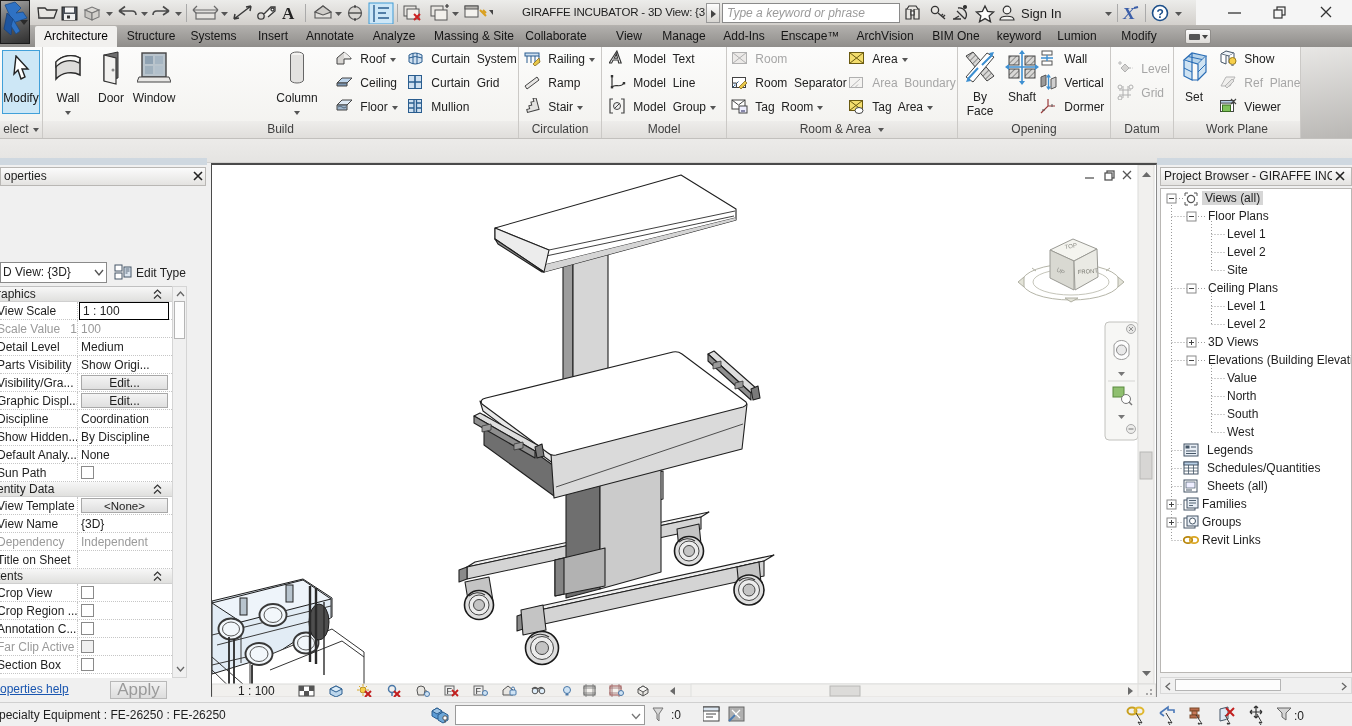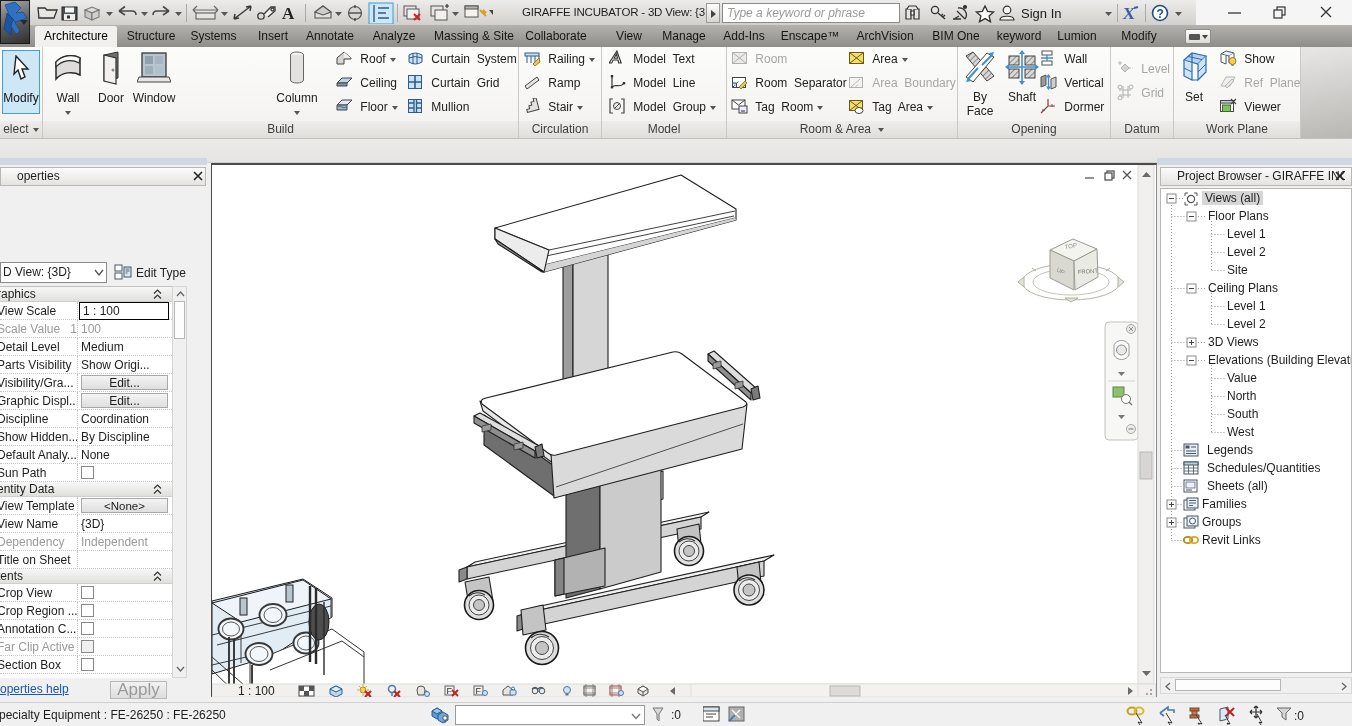--- a/index.html
+++ b/index.html
@@ -24,21 +24,21 @@
 #ribbon{left:0;top:47px;width:1352px;height:92px;background:linear-gradient(#fcfcfb,#f2f1ee);border-bottom:1px solid #c2c0bd;}
 .rsep{position:absolute;top:0;width:1px;height:91px;background:#cbc9c6;}
 .rcap{position:absolute;top:74px;height:17px;background:linear-gradient(#eeedeb,#e0dedb);
  font-size:12px;color:#3f3f3f;text-align:center;line-height:16px;}
 .bigbtn{position:absolute;top:3px;text-align:center;font-size:12px;color:#212121;}
 .smallrow{position:absolute;height:24px;font-size:12px;color:#212121;line-height:24px;white-space:nowrap;}
 .gray{color:#a6a6a6;}
 .dd{display:inline-block;width:0;height:0;border-left:3.5px solid transparent;border-right:3.5px solid transparent;border-top:4px solid #555;vertical-align:middle;margin-left:4px;}
 
 .palette-hdr{position:absolute;height:19px;background:linear-gradient(#fbfbfb,#e4e3e1);
- border:1px solid #b9b7b4;font-size:12px;color:#1e1e1e;line-height:17px;padding-left:16px;}
+ border:1px solid #b9b7b4;font-size:12px;color:#1e1e1e;line-height:17px;padding-left:3px;}
 #props{left:0;top:165px;width:206px;height:535px;background:#f0f0f0;}
 #pbrowser{left:1160px;top:165px;width:192px;height:535px;background:#f0f0f0;}
 
 #canvas{left:211px;top:163px;width:946px;height:534px;background:#fff;border:1px solid #8a8a8a;border-top:2px solid #4a4a4a;border-left:1px solid #4a4a4a;}
 
 #statusbar{left:0;top:702px;width:1352px;height:24px;background:#f0f0f0;border-top:1px solid #d0d0d0;
  font-size:12px;color:#1e1e1e;}
 .tree-item{position:absolute;font-size:12px;color:#1e1e1e;white-space:nowrap;}
 .prow{position:relative;height:18px;border-bottom:1px dotted #c6c6c6;font-size:12px;color:#1e1e1e;white-space:nowrap;}
 .prow .lab{position:absolute;left:-3px;top:2px;width:80px;overflow:hidden;}

